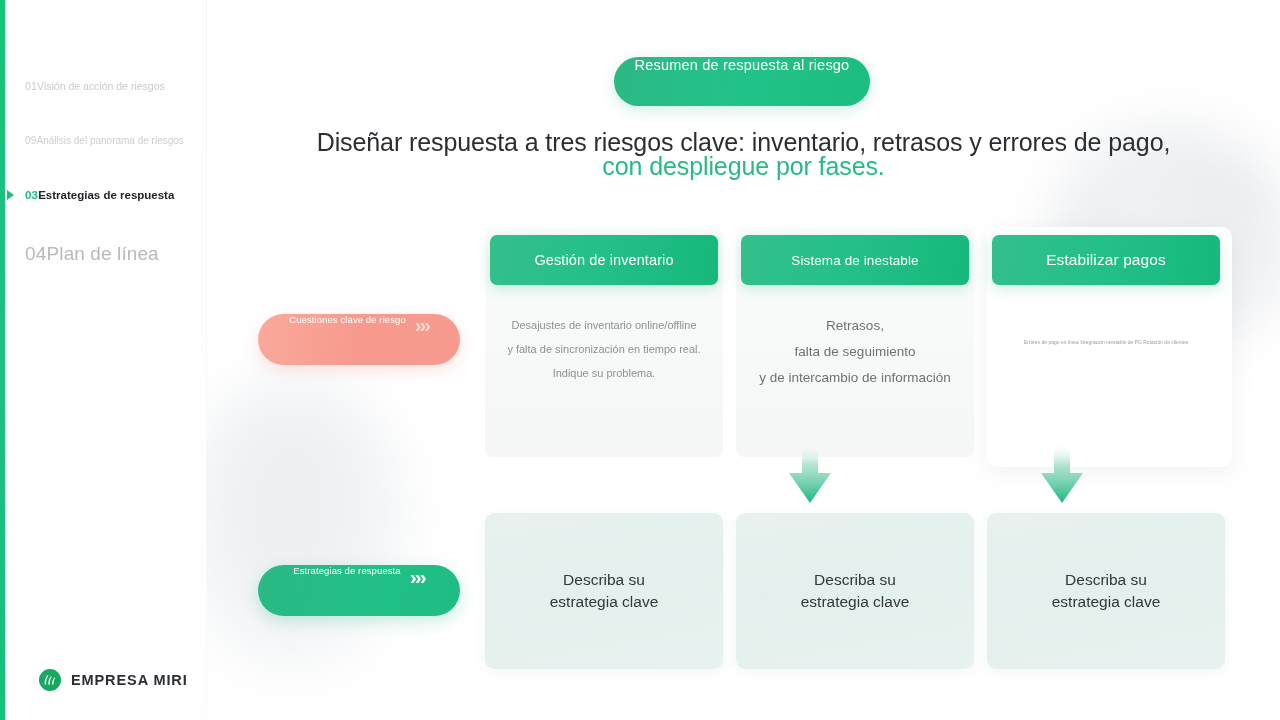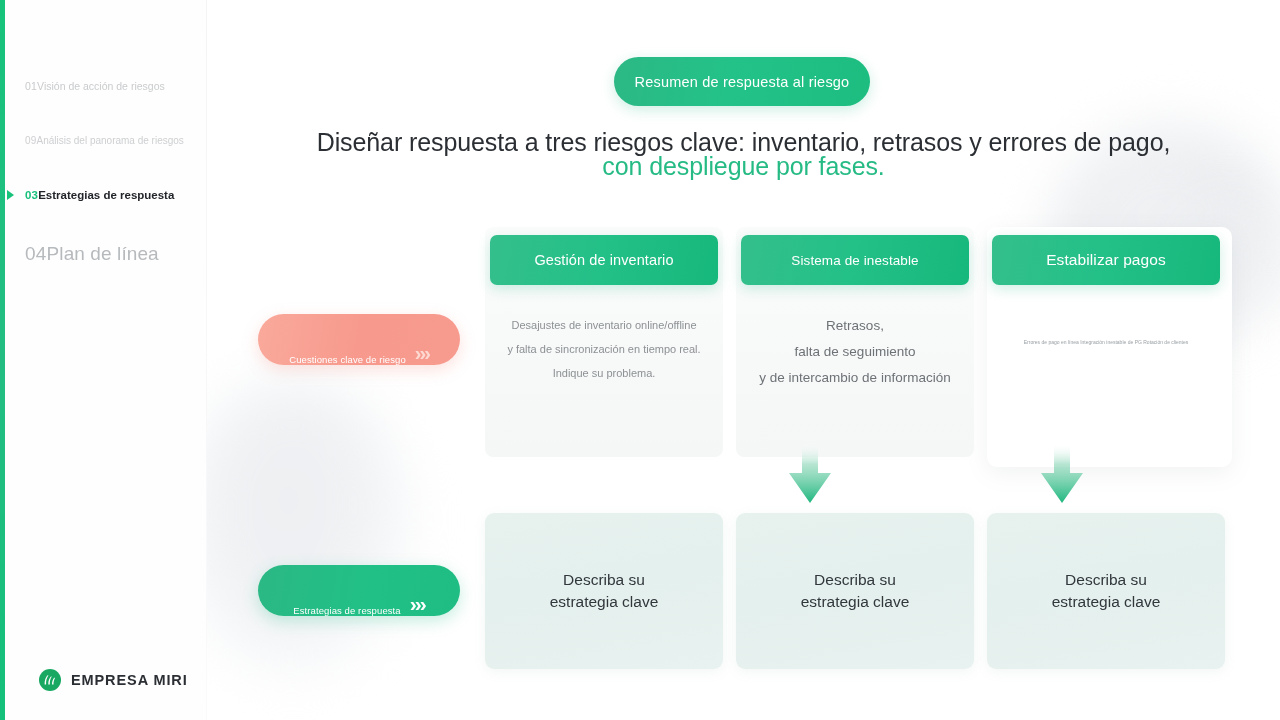--- a/index.html
+++ b/index.html
@@ -66,21 +66,21 @@
   .logo{ position:absolute; left:38px; bottom:28px; display:flex; align-items:center; gap:9px; z-index:6; }
   .logo-mark{ width:24px; height:24px; }
   .logo-text{ font-size:14.5px; font-weight:700; color:#2b2f34; letter-spacing:.9px; }
 
   
   .content{ position:absolute; left:207px; top:0; right:0; bottom:0; z-index:4; }
 
   
   .badge{
     position:absolute; left:407px; top:57px; width:256px; height:49px;
-    border-radius:25px; display:flex; align-items:center; justify-content:center;
+    border-radius:25px; display:flex; justify-content:center;
     background:linear-gradient(100deg,#2cb885 0%,#23c289 45%,#1dbd80 100%);
     box-shadow:0 4px 14px rgba(32,180,130,0.22);
   }
   .badge span{ color:#fff; font-size:14.5px; letter-spacing:.2px; }
 
   
   .headline{
     position:absolute; left:0; right:0; top:130px; text-align:center;
     font-size:25px; line-height:24px; color:#2b2f34; letter-spacing:-.1px;
   }
@@ -88,21 +88,21 @@
 
   
   .panel{
     position:absolute; left:780px; top:227px; width:245px; height:240px;
     background:#fff; border-radius:10px; box-shadow:0 6px 22px rgba(120,130,140,0.10);
   }
 
   
   .pill{
     position:absolute; height:51px; width:202px; border-radius:26px;
-    display:flex; align-items:flex-end; justify-content:center; gap:9px;
+    display:flex; align-items:flex-start; justify-content:center; gap:9px;
   }
   .pill span.lbl{ font-size:9.5px; color:#fff; letter-spacing:.1px; }
   .pill .chev{ display:flex; align-items:center; letter-spacing:-2px; }
   .pill-risk{
     left:51px; top:314px;
     background:linear-gradient(100deg,#f9a99b 0%,#f79a8d 50%,#f89b8f 100%);
     box-shadow:0 5px 16px rgba(246,150,135,0.28);
   }
   .pill-risk .chev{ font-size:20px; color:#fdd9d2; font-weight:700; }
   .pill-strat{

